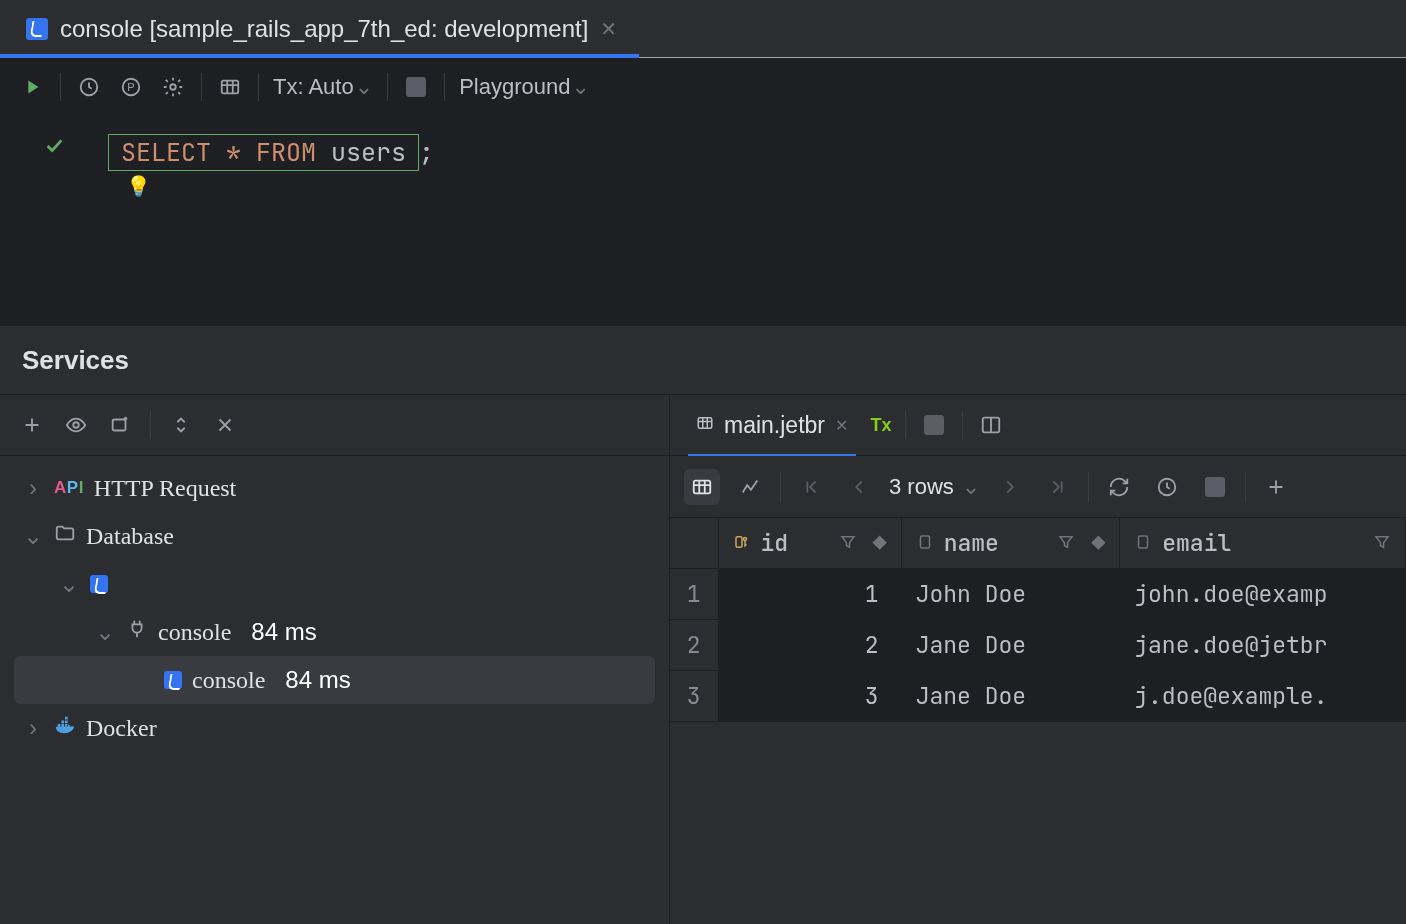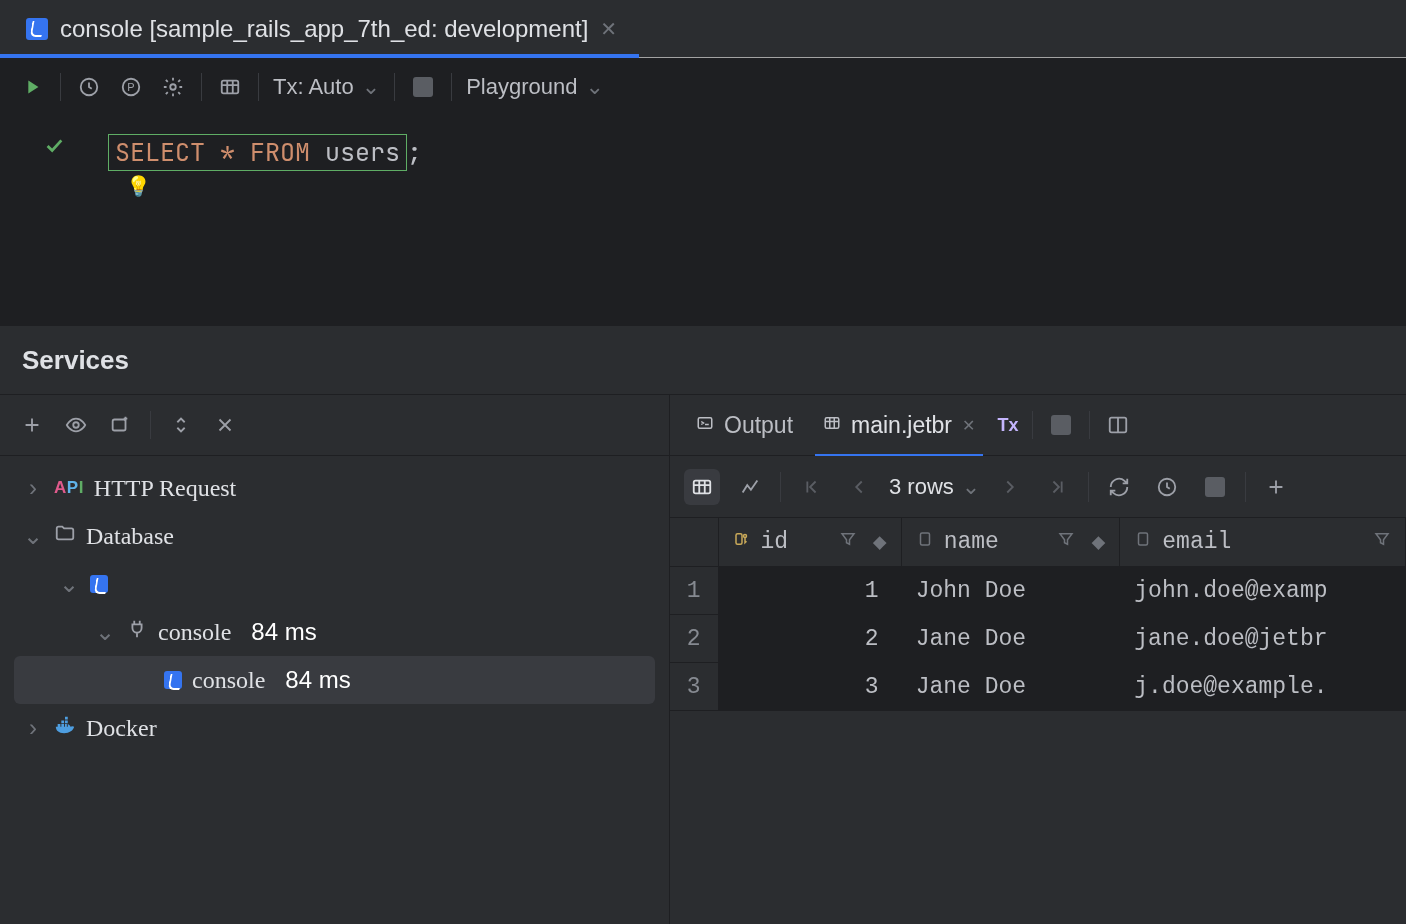--- a/index.html
+++ b/index.html
@@ -52,35 +52,35 @@
     display:flex;align-items:center;height:58px;
     padding:0 18px;gap:14px;
     background:#1e1f22;border-bottom:1px solid #1e1f22;
   }
   .tb-sep { width:1px;height:28px;background:#393b40; }
   .tb-icon {
     width:28px;height:28px;display:flex;align-items:center;justify-content:center;
     color:#9da0a8;cursor:pointer;
   }
   .play{color:#5fad65;}
-  .tb-label{color:#bcbec4;font-size:22px;display:flex;align-items:flex-start;gap:8px;cursor:pointer;}
+  .tb-label{color:#bcbec4;font-size:22px;display:flex;align-items:flex-start;gap:1px;cursor:pointer;}
   .stop-sq{width:20px;height:20px;background:#5a5d63;border-radius:3px;}
   .chev{color:#6f737a;}
 
   
   .editor {
     height:210px;background:#1e1f22;display:flex;
   }
   .gutter {
     width:108px;display:flex;flex-direction:column;align-items:center;padding-top:18px;
   }
   .check-icon{color:#5fad65;}
   .codewrap{flex:1;padding-top:18px;position:relative;}
   .codeline{font-size:25px;line-height:1.4;}
-  .codebox{display:inline-block;border:1px solid #5fad65;padding:0 6px;}
+  .codebox{display:inline-block;border:1px solid #5fad65;padding:0 12px;}
   .kw{color:#cf8e6d;}
   .ident{color:#bcbec4;}
   .punc{color:#bcbec4;}
   .bulb{position:absolute;left:18px;top:58px;color:#f2c55c;font-size:20px;}
 
   
   .services {
     display:flex;flex-direction:column;height:598px;background:#2b2d30;
   }
   .panel-header{
@@ -111,36 +111,36 @@
   .result-pane{flex:1;display:flex;flex-direction:column;min-width:0;}
   .result-tabs{
     height:62px;display:flex;align-items:center;padding:0 18px;gap:14px;
     border-top:1px solid #1e1f22;border-bottom:1px solid #1e1f22;
   }
   .rtab{display:flex;align-items:center;gap:10px;height:100%;padding:0 8px;cursor:pointer;position:relative;}
   .rtab.active::after{content:"";position:absolute;left:0;right:0;bottom:-1px;height:2px;background:#3574f0;}
   .rtab-label{font-size:23px;color:#bcbec4;}
   .rtab.active .rtab-label{color:#dfe1e5;}
   .rtab-close{color:#6f737a;font-size:16px;}
-  .tx-icon{font-size:18px;color:#c4b5fd;font-weight:600;}
+  .tx-icon{font-size:18px;color:#84cc16;font-weight:600;}
 
   .result-toolbar{
     height:62px;display:flex;align-items:center;padding:0 14px;gap:12px;
     border-bottom:1px solid #1e1f22;
   }
   .rt-icon{
     width:36px;height:36px;display:flex;align-items:center;justify-content:center;
     color:#9da0a8;cursor:pointer;border-radius:6px;
   }
   .rt-icon.active{background:#393b40;color:#dfe1e5;}
   .rt-sep{width:1px;height:30px;background:#393b40;}
   .rows-label{color:#dfe1e5;font-size:22px;display:flex;align-items:center;gap:8px;}
 
   
-  .grid{flex:1;overflow:hidden;font-family:Liberation Mono, monospace;}
+  .grid{flex:1;overflow:hidden;}
   table{border-collapse:collapse;width:100%;font-size:23px;}
   th,td{
     border-right:1px solid #1e1f22;border-bottom:1px solid #1e1f22;
     padding:10px 14px;text-align:left;height:48px;white-space:nowrap;
   }
   th{background:#2b2d30;color:#bcbec4;font-weight:500;}
   td{background:#1e1f22;color:#bcbec4;}
   .rownum-h{width:48px;background:#2b2d30;}
   .rownum{width:48px;background:#2b2d30;text-align:center;color:#868a91;}
   .col-h{display:flex;align-items:center;gap:10px;}
@@ -311,29 +311,20 @@
                 <path d="M4 11h3v3H4zM8 11h3v3H8zM12 11h3v3h-3zM8 7h3v3H8zM12 7h3v3h-3zM12 3h3v3h-3zM2 14c0 4 3 7 9 7s10-3 11-7c-1-1-3-1-4 0-1-3-4-3-4-3v3H2z"></path>
               </svg>
           </span>
           <span class="tree-label">Docker</span>
         </div>
       </div>
     </div>
 
     <div class="result-pane">
       <div class="result-tabs">
-        <div class="rtab">
-          <span class="sm">
-            <svg viewBox="0 0 24 24" fill="none" stroke="currentColor" stroke-width="2">
-                <rect x="3" y="5" width="18" height="14" rx="2"></rect>
-                <path d="M7 10l3 2-3 2M12 14h5"></path>
-              </svg>
-          </span>
-          <span class="rtab-label">Output</span>
-        </div>
         <div class="rtab active">
           <span class="sm">
             <svg viewBox="0 0 24 24" fill="none" stroke="currentColor" stroke-width="2">
                 <rect x="3" y="5" width="18" height="14" rx="2"></rect>
                 <path d="M3 10h18M9 5v14M15 5v14"></path>
               </svg>
           </span>
           <span class="rtab-label">main.jetbr</span>
           <span class="rtab-close">✕</span>
         </div>

